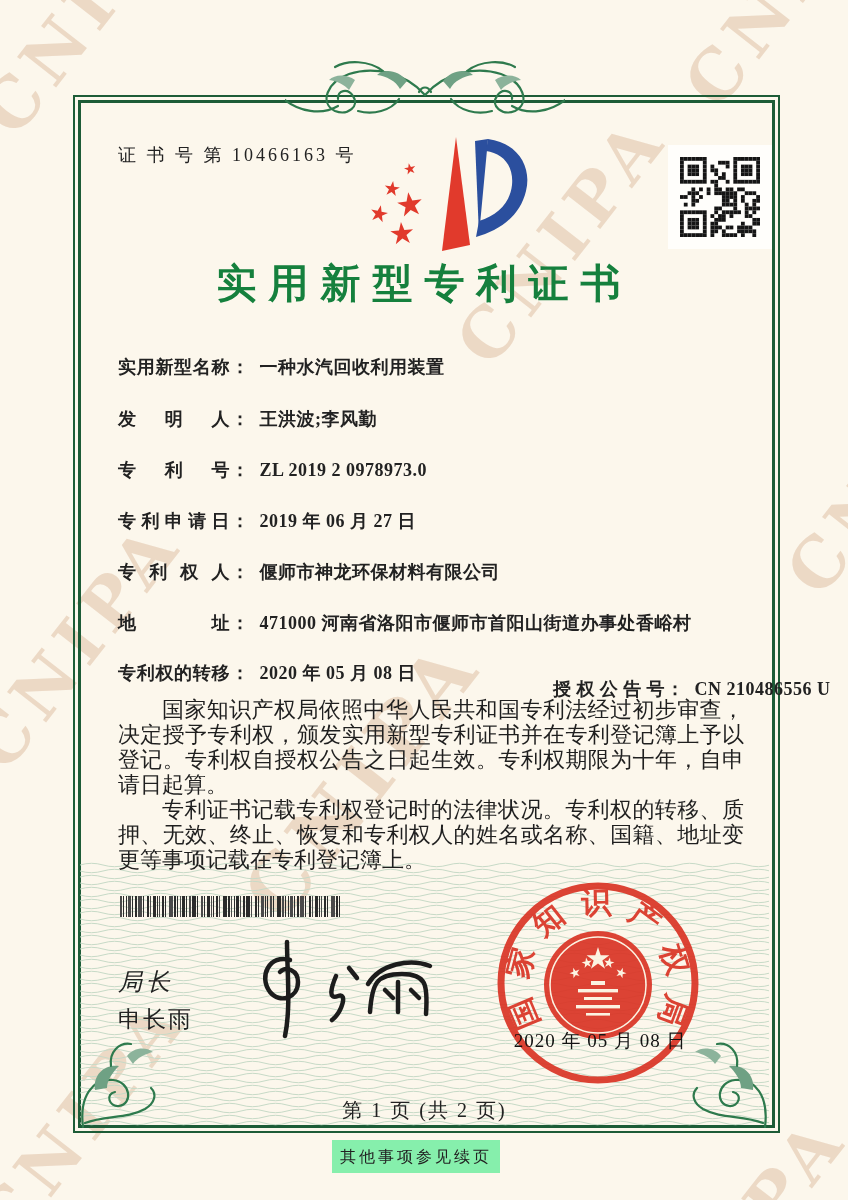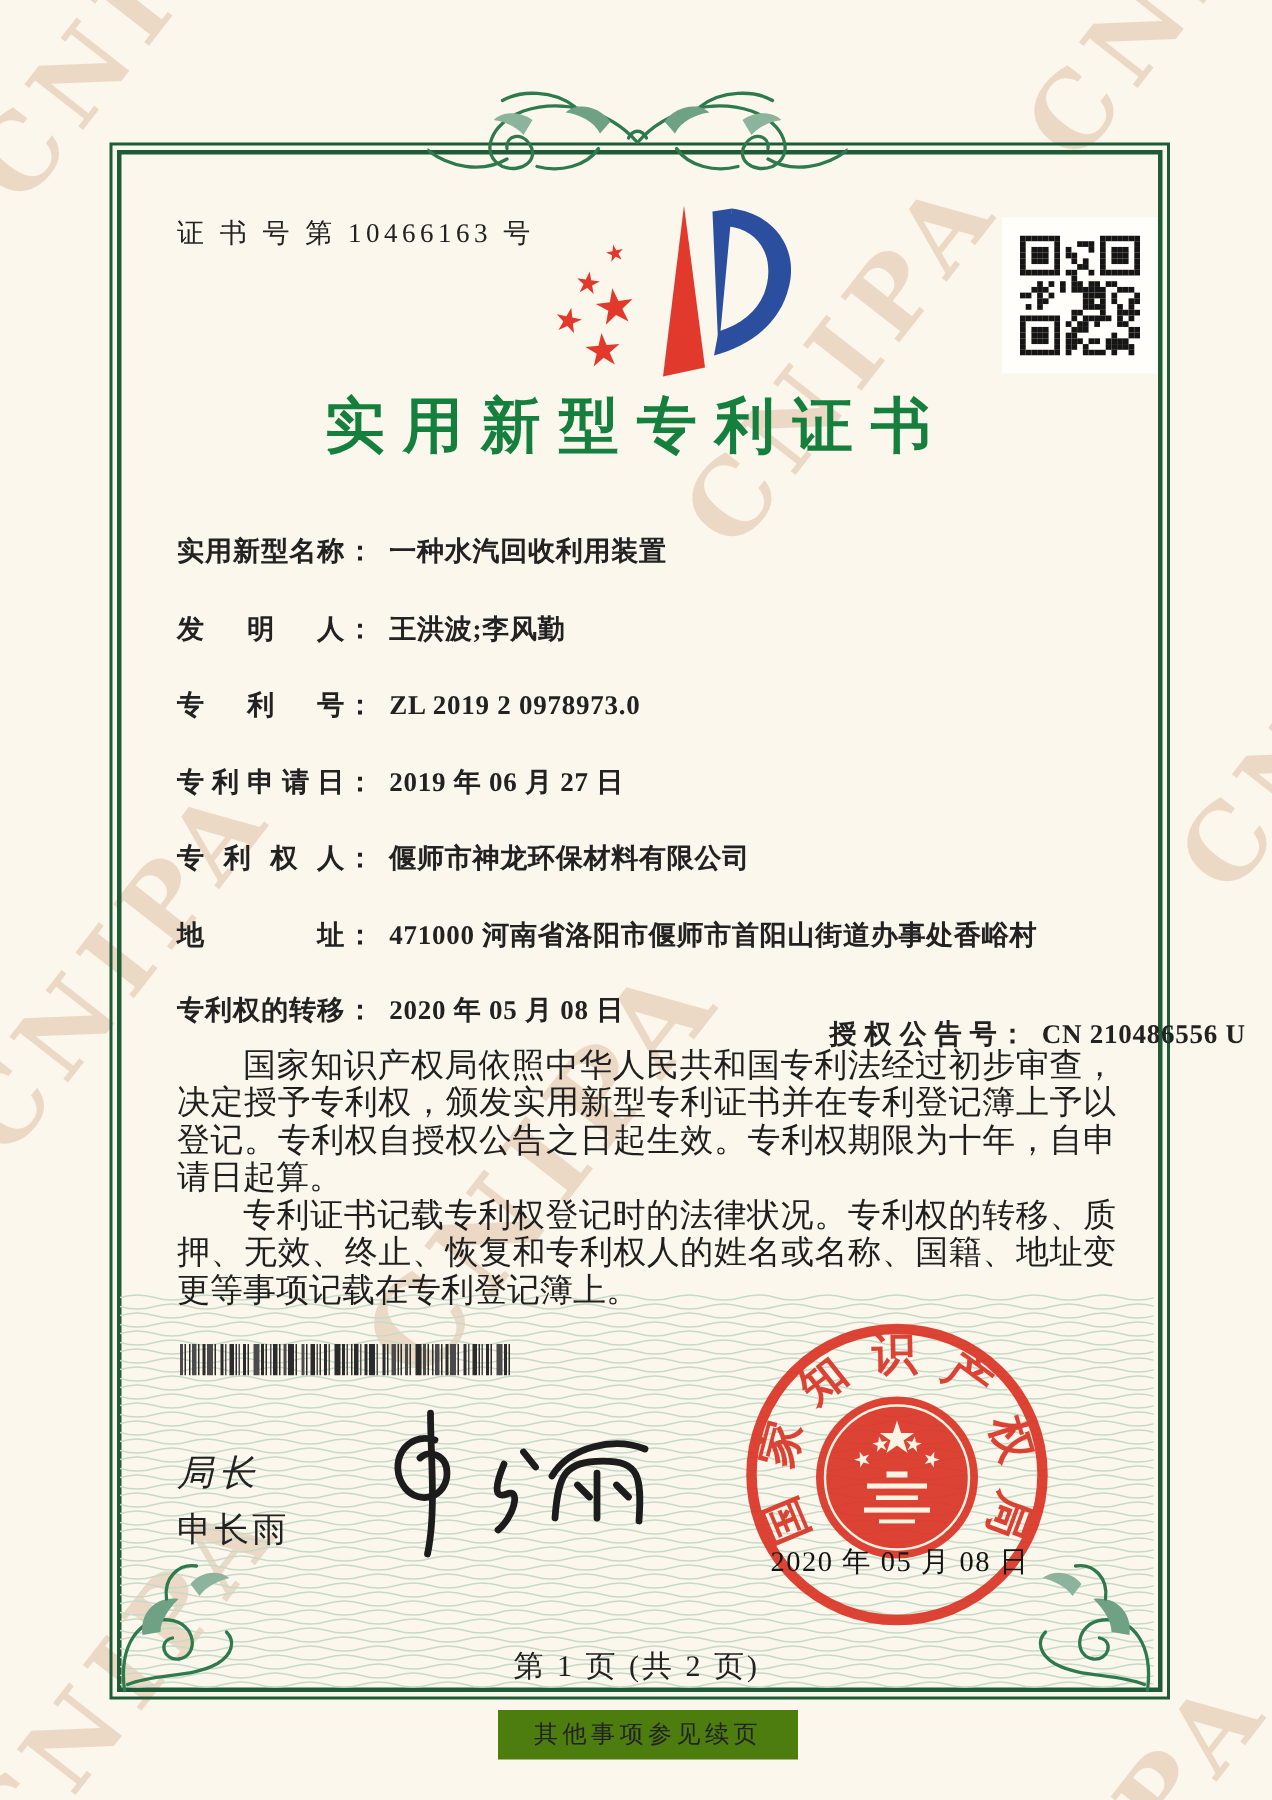--- a/index.html
+++ b/index.html
@@ -37,21 +37,21 @@
   .officer-title{position:absolute;left:118px;top:966px;font-size:24px;letter-spacing:4px;font-style:italic;}
   .officer-name{position:absolute;left:118px;top:1004px;font-size:23px;letter-spacing:2px;}
   .signature{position:absolute;left:230px;top:930px;}
   .seal{position:absolute;left:492px;top:877px;}
   .seal-date{
     position:absolute;left:500px;top:1028px;width:200px;text-align:center;
     font-size:19px;color:#131313;letter-spacing:1px;white-space:nowrap;
   }
   .page-footer{position:absolute;left:73px;top:1097px;width:703px;text-align:center;font-size:20px;letter-spacing:2px;}
   .note-box{
-    position:absolute;left:332px;top:1140px;width:200px;height:33px;background:#4d7c0f;
+    position:absolute;left:332px;top:1140px;width:168px;height:33px;background:#86efac;
     text-align:center;line-height:33px;font-size:16px;letter-spacing:3px;
   }
   .orn-top{position:absolute;left:285px;top:58px;}
   .orn-bl{position:absolute;left:75px;top:1030px;}
   .orn-br{position:absolute;left:673px;top:1030px;transform:scaleX(-1);}
 </style>
 </head>
 <body>
 
 <div class="page">

